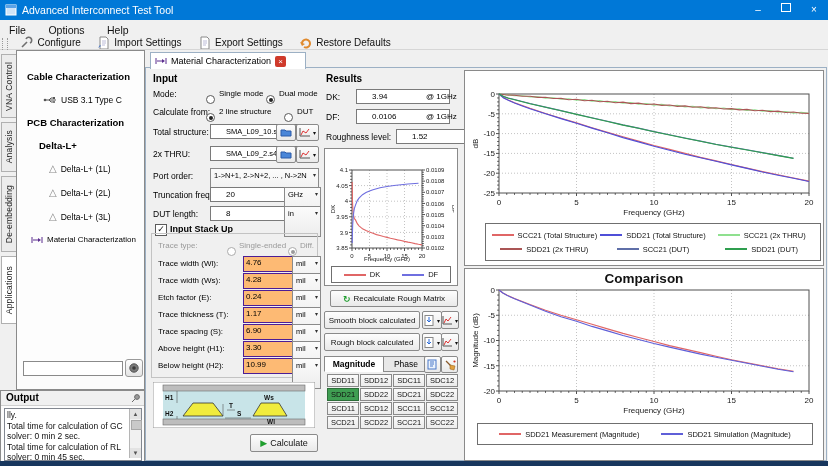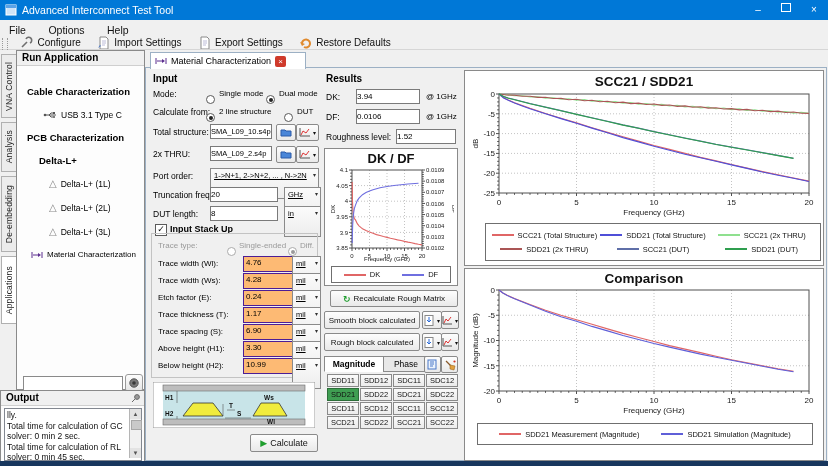--- a/index.html
+++ b/index.html
@@ -18,23 +18,23 @@
   .vtab{position:absolute;left:1px;width:14px;background:#ececec;border:1px solid #b0b0b0;display:flex;align-items:center;justify-content:center;}
   .vtab span{writing-mode:vertical-rl;transform:rotate(180deg);font-size:8.5px;color:#222;letter-spacing:.2px;}
   .vtab.active{background:#fff;}
   
   .panel{position:absolute;border:1px solid #8a8a8a;background:#fcfcfc;}
   .pcap{height:14px;line-height:14px;font-weight:bold;font-size:10px;padding-left:5px;background:#f0f0f0;border-bottom:1px solid #cfcfcf;position:relative;}
   .lbl{position:absolute;font-size:8.5px;color:#000;white-space:nowrap;}
   .lbl8{font-size:8px;}
   .bold{font-weight:bold;}
   .dis{color:#9a9a9a;}
-  .field{position:absolute;background:#fff;border:1px solid #7a7a7a;font-size:7.5px;line-height:13px;padding:0 0;white-space:nowrap;overflow:hidden;}
+  .field{position:absolute;background:#fff;border:1px solid #7a7a7a;font-size:7.5px;line-height:13px;padding:0 15px;white-space:nowrap;overflow:hidden;}
   .btn{position:absolute;background:linear-gradient(#fdfdfd,#e9e9e9);border:1px solid #8a8a8a;border-radius:2px;font-size:8px;display:flex;align-items:center;justify-content:center;gap:3px;color:#111;}
-  .ddl{position:absolute;background:linear-gradient(#fbfbfb,#ededed);border:1px solid #8a8a8a;font-size:7.5px;line-height:13px;padding:0 10px 16px 3px;white-space:nowrap;overflow:hidden;text-decoration:underline;}
+  .ddl{position:absolute;background:linear-gradient(#fbfbfb,#ededed);border:1px solid #8a8a8a;font-size:7.5px;line-height:13px;padding:0 10px 16px 3px;white-space:nowrap;overflow:hidden;}
   .dda{position:absolute;right:2px;top:0;font-size:6px;color:#333;line-height:13px;}
   .radio{display:inline-block;width:9px;height:9px;border:1px solid #5a5a5a;border-radius:50%;background:#fff;vertical-align:-2px;box-sizing:border-box;}
   .radio.on::after{content:"";display:block;width:4px;height:4px;margin:1.5px;background:#222;border-radius:50%;}
   .radio.dis2{border-color:#ababab;}
   .radio.dis2.on::after{background:#9a9a9a;}
   .chk{position:absolute;width:10px;height:10px;border:1px solid #5a5a5a;background:#fff;font-size:9px;line-height:9px;text-align:center;color:#111;}
   .spinbox{position:absolute;height:14px;background:#fdba74;border:1px solid #4c1d95;padding-left:15px;}
   .spin-val{position:absolute;left:2px;top:1px;font-size:8px;}
   .spin-arrows{position:absolute;right:0;top:0;width:10px;height:100%;background:#e9e9e9;border-left:1px solid #aaa;font-size:5px;line-height:6px;text-align:center;color:#444;}
   .groupbox{position:absolute;border:1px solid #c3c3c3;}
@@ -126,21 +126,20 @@
       <span>Analysis</span>
     </div>
   <div class="vtab" style="top:176px;height:74px">
       <span>De-embedding</span>
     </div>
   <div class="vtab active" style="top:256px;height:66px">
       <span>Applications</span>
     </div>
 
   <div class="panel" style="left:16px;top:50px;width:127px;height:338px">
-    <div class="pcap">Run Application</div>
     <div style="position:relative;height:322px;background:#fdfdfd">
       <span class="tree-b" style="left:10px;top:20px">Cable Characterization</span>
       <span class="tree-i" style="left:26px;top:44px">
         <svg width="14" height="8">
             <circle cx="2" cy="4" r="1.3" fill="#555"></circle>
             <path d="M3 4h10M6 4l2-2h2M6 4l2 2h2" stroke="#555" fill="none"></path>
             <rect x="10" y="1" width="2" height="2" fill="#555"></rect>
             <circle cx="11" cy="6" r="1" fill="#555"></circle>
           </svg>
         <span>USB 3.1 Type C</span>
@@ -356,21 +355,20 @@
   <span class="lbl lbl8" style="left:426px;top:92px">@ 1GHz</span>
 
   <span class="lbl" style="left:326px;top:112px">DF:</span>
   <div class="field" style="left:356px;top:109px;width:62px;font-size:8px">0.0106</div>
   <span class="lbl lbl8" style="left:426px;top:112px">@ 1GHz</span>
 
   <span class="lbl" style="left:326px;top:132px">Roughness level:</span>
   <div class="field" style="left:396px;top:129px;width:58px;font-size:8px">1.52</div>
 
   <div class="chart-panel" style="left:324px;top:148px;width:132px;height:136px">
-    <div class="ctitle" style="top:2px;font-size:13px">DK / DF</div>
     <svg class="abs" style="left:3px;top:18px" width="126" height="96">
         <rect x="24" y="3" width="70" height="78" fill="#ffffff"></rect>
         <line class="grid" x1="41.5" y1="3" x2="41.5" y2="81"></line>
         <line class="grid" x1="59" y1="3" x2="59" y2="81"></line>
         <line class="grid" x1="76.5" y1="3" x2="76.5" y2="81"></line>
         <line class="grid" x1="24" y1="65.40000000000003" x2="94" y2="65.40000000000003"></line>
         <line class="grid" x1="24" y1="49.79999999999992" x2="94" y2="49.79999999999992"></line>
         <line class="grid" x1="24" y1="34.199999999999946" x2="94" y2="34.199999999999946"></line>
         <line class="grid" x1="24" y1="18.599999999999973" x2="94" y2="18.599999999999973"></line>
         <line class="tick" x1="24" y1="81" x2="24" y2="84"></line>
@@ -564,21 +562,20 @@
   <div class="cell" style="left:327px;top:402px">SCD11</div>
   <div class="cell" style="left:360px;top:402px">SCD12</div>
   <div class="cell" style="left:393px;top:402px">SCC11</div>
   <div class="cell" style="left:426px;top:402px">SCC12</div>
   <div class="cell" style="left:327px;top:416px">SCD21</div>
   <div class="cell" style="left:360px;top:416px">SCD22</div>
   <div class="cell" style="left:393px;top:416px">SCC21</div>
   <div class="cell" style="left:426px;top:416px">SCC22</div>
 
   <div class="chart-panel" style="left:464px;top:70px;width:358px;height:194px">
-    <div class="ctitle" style="top:3px;font-size:13.5px">SCC21 / SDD21</div>
     <svg class="abs" style="left:6px;top:20px" width="346" height="126">
         <rect x="28" y="3" width="310" height="99" fill="#ffffff"></rect>
         <line class="grid" x1="105.5" y1="3" x2="105.5" y2="102"></line>
         <line class="grid" x1="183" y1="3" x2="183" y2="102"></line>
         <line class="grid" x1="260.5" y1="3" x2="260.5" y2="102"></line>
         <line class="grid" x1="28" y1="22.8" x2="338" y2="22.8"></line>
         <line class="grid" x1="28" y1="42.6" x2="338" y2="42.6"></line>
         <line class="grid" x1="28" y1="62.4" x2="338" y2="62.4"></line>
         <line class="grid" x1="28" y1="82.2" x2="338" y2="82.2"></line>
         <line class="tick" x1="28" y1="102" x2="28" y2="105"></line>

